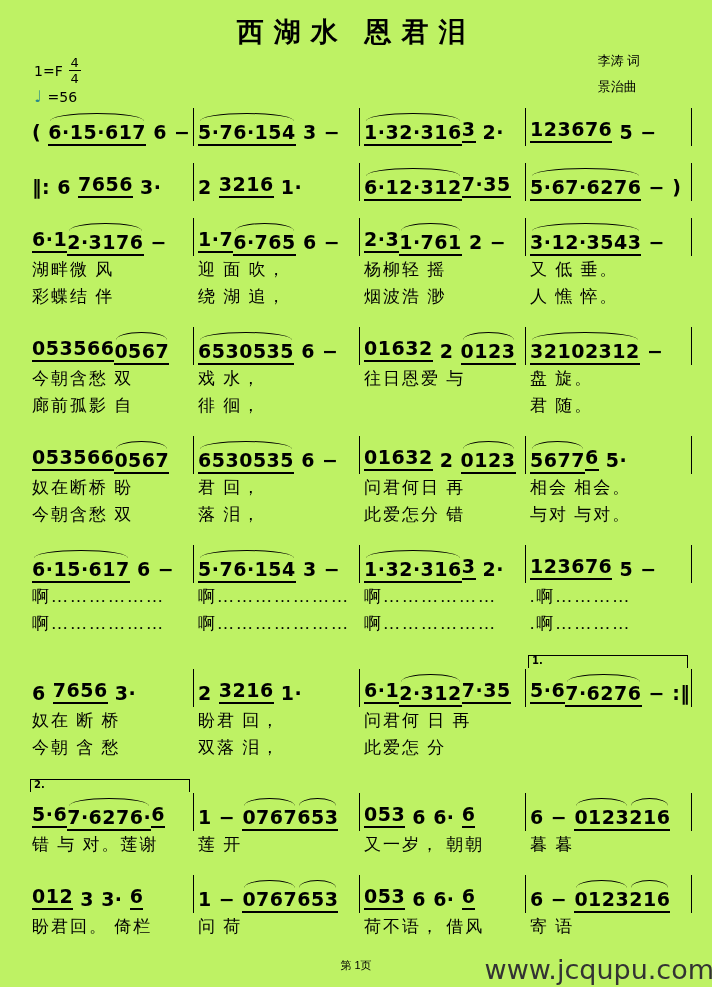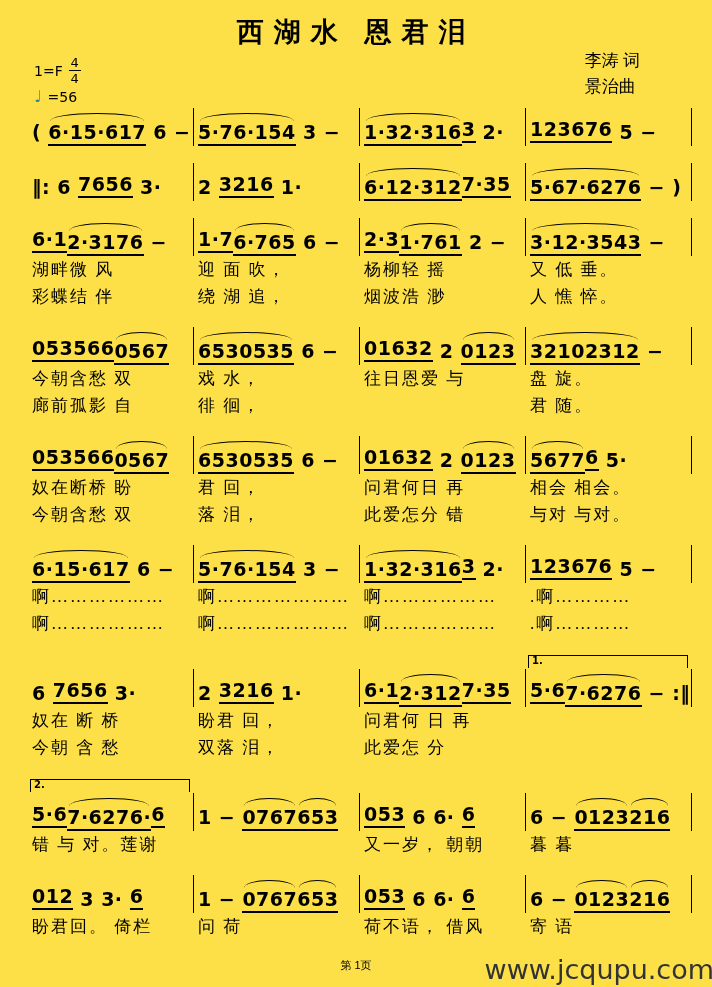--- a/index.html
+++ b/index.html
@@ -1,21 +1,21 @@
 <!DOCTYPE html>
 <html><head>
 <meta charset="utf-8">
 <style>
   html,body{margin:0;padding:0;background:#fff;}
-  .page{position:relative;width:712px;height:987px;background:#fde047;color:#000;
+  .page{position:relative;width:712px;height:987px;background:#bef264;color:#000;
         font-family:"DejaVu Sans",sans-serif;overflow:hidden;}
   
   .title{margin:0;padding-top:14px;text-align:center;font-size:27px;font-weight:bold;
          letter-spacing:10px;font-family:"Liberation Serif",serif;}
-  .credits{position:absolute;top:48px;right:72px;text-align:left;font-size:17px;
+  .credits{position:absolute;top:48px;right:72px;text-align:left;font-size:13px;
            font-family:"Liberation Serif",serif;line-height:26px;}
   .keysig{position:absolute;top:56px;left:34px;font-size:14px;line-height:16px;}
   .ks-row{display:flex;align-items:center;gap:6px;}
   .frac{display:inline-flex;flex-direction:column;align-items:center;font-size:13px;line-height:13px;}
   .fbar{width:12px;border-top:1.2px solid #000;margin:1px 0;}
   .tempo{margin-top:4px;}
   .notehead{color:#2b8a8a;font-size:16px;}
   
   .score{position:absolute;top:108px;left:28px;right:20px;}
   .system{display:flex;margin-bottom:17px;}
@@ -205,20 +205,21 @@
         </div>
       </div>
       <div class="system vtop">
         <div class="col">
           <div class="volta">2.</div>
           <div class="music"><span class="u">5·6</span> <span class="arc"><span class="u">7·6276·</span></span> <span class="u">6</span></div>
           <div class="lyric">错 与 对。莲谢</div>
         </div>
         <div class="col">
           <div class="music">1 − <span class="arc"><span class="u">0767</span></span> <span class="arc"><span class="u">653</span></span></div>
+          <div class="lyric">莲 开</div>
         </div>
         <div class="col">
           <div class="music"><span class="u">05</span> <span class="u">3</span> 6 6· <span class="u">6</span></div>
           <div class="lyric">又一岁， 朝朝</div>
         </div>
         <div class="col">
           <div class="music">6 − <span class="arc"><span class="u">0123</span></span> <span class="arc"><span class="u">216</span></span></div>
           <div class="lyric">暮 暮</div>
         </div>
       </div>

